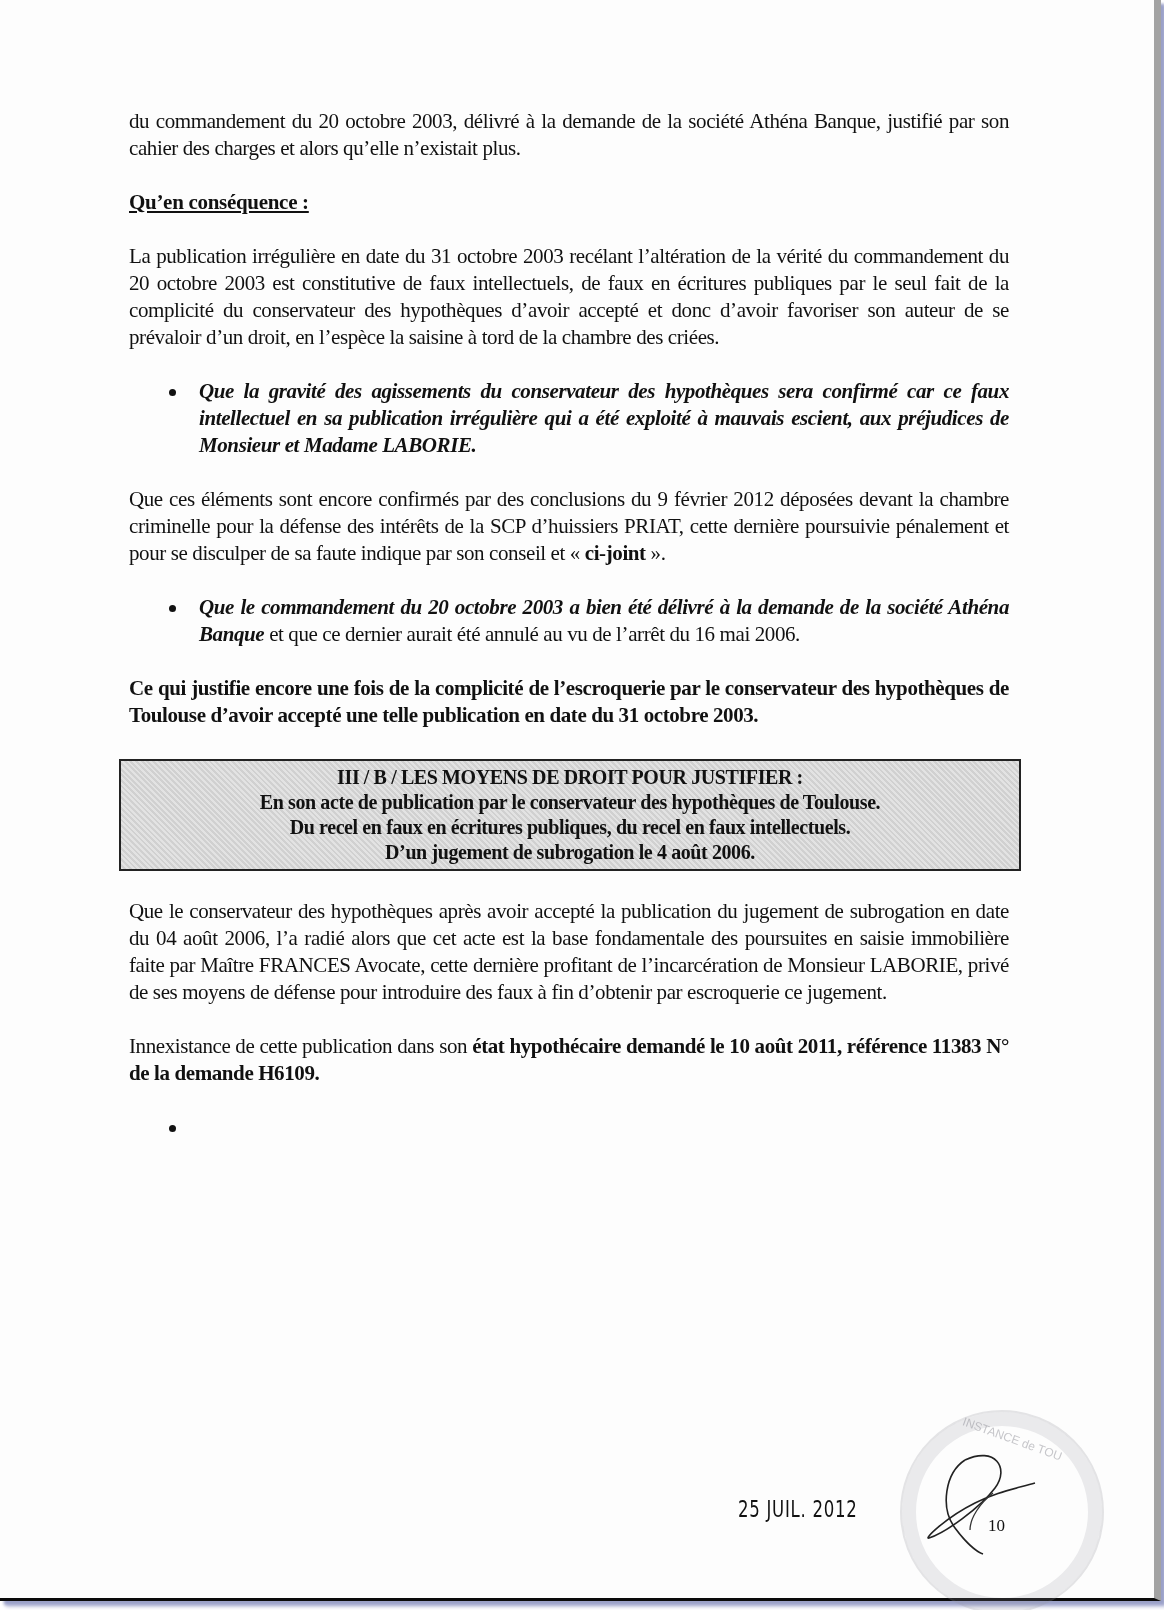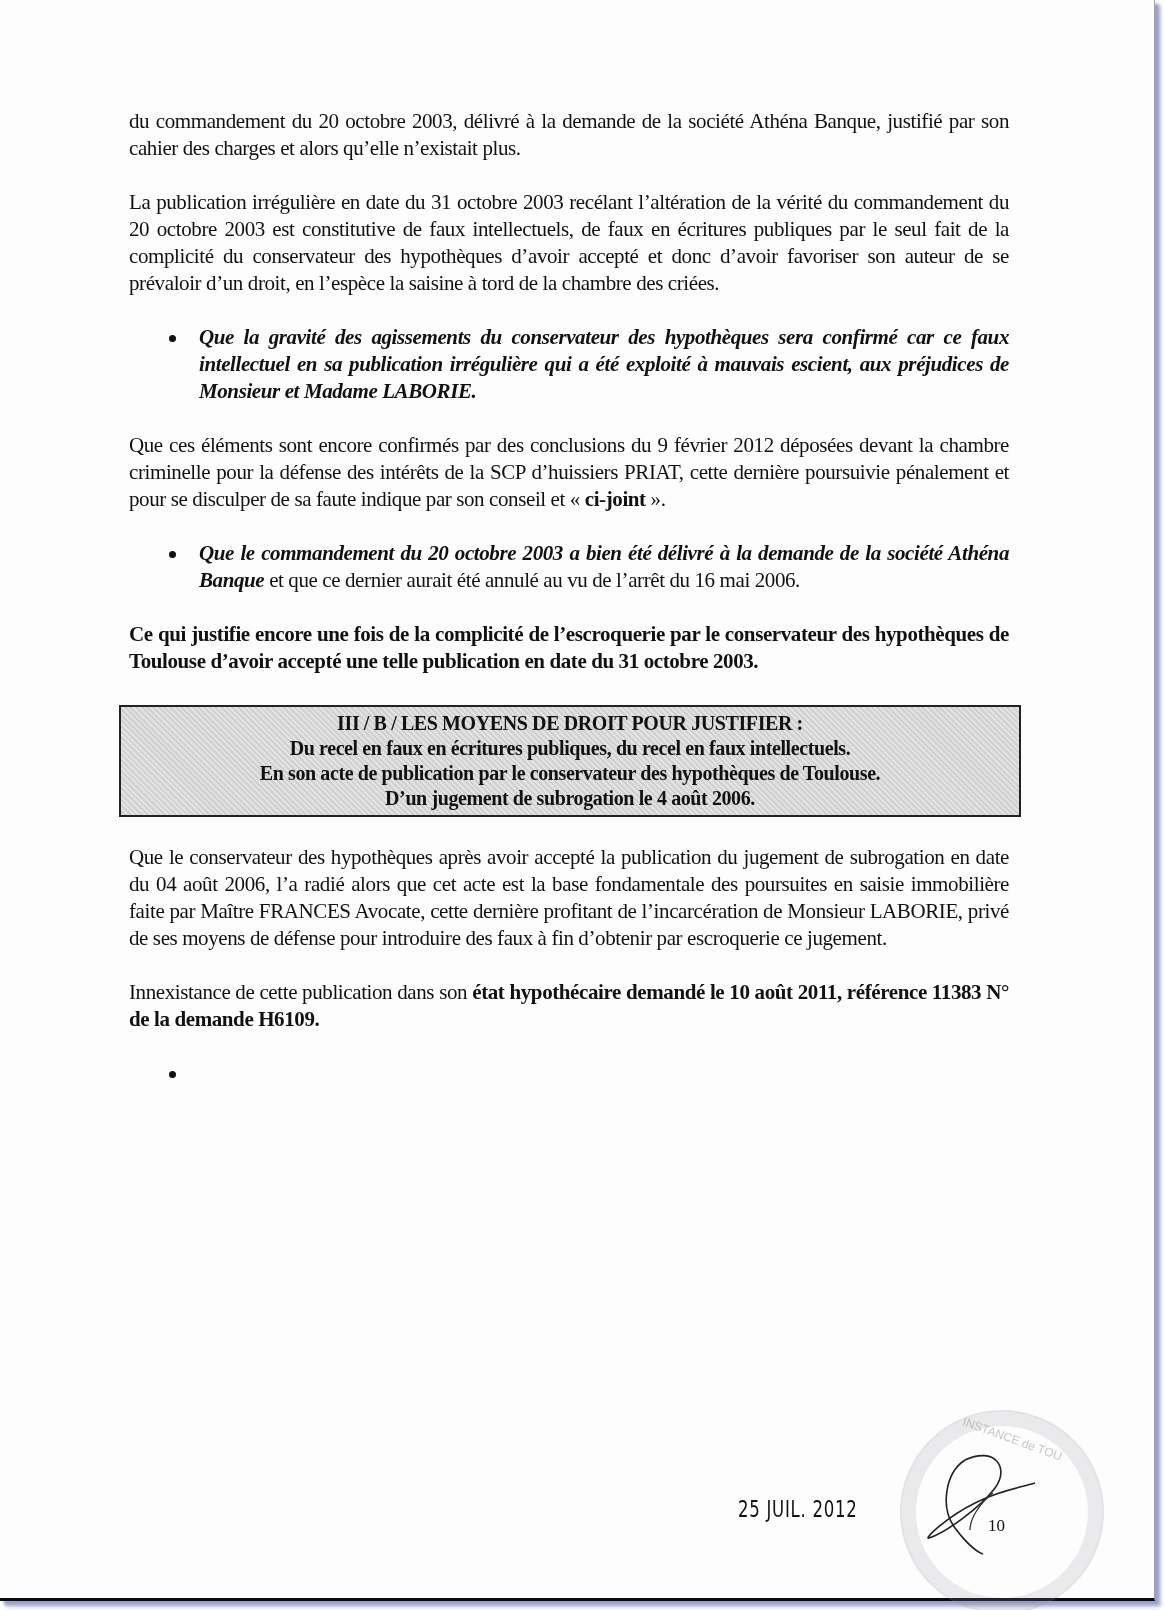--- a/index.html
+++ b/index.html
@@ -9,21 +9,21 @@
       position: relative;
       overflow: hidden;
       font-family: "Liberation Serif", "DejaVu Serif", serif;
       color: #111;
     }
     .page {
       position: absolute;
       left: 0; top: 0;
       width: 1154px; height: 1598px;
       background: #fdfdfd;
-      border-right: 1px solid #a3a3a3;
+      border-right: 7px solid #a3a3a3;
       border-bottom: 3px solid #0a0a0a;
       box-shadow: 4px 4px 3px #9aa0c8, 6px 6px 4px #c8cbe3;
     }
     .content {
       position: absolute;
       left: 129px; top: 108px;
       width: 880px;
       font-size: 21px;
       line-height: 27px;
     }
@@ -86,20 +86,21 @@
     }
   </style>
 </head>
 <body>
 
 <div class="page">
   <div class="content">
 
     <p class="para cond">du commandement du 20 octobre 2003, délivré à la demande de la société Athéna Banque, justifié par son cahier des charges et alors qu’elle n’existait plus.</p>
 
+    <p class="heading-u">Qu’en conséquence :</p>
 
     <p class="para cond">La publication irrégulière en date du 31 octobre 2003 recélant l’altération de la vérité du commandement du 20 octobre 2003 est constitutive de faux intellectuels, de faux en écritures publiques par le seul fait de la complicité du conservateur des hypothèques d’avoir accepté et donc d’avoir favoriser son auteur de se prévaloir d’un droit, en l’espèce la saisine à tord de la chambre des criées.</p>
 
     <ul class="bullet-list">
       <li>
         <span class="bullet-dot"></span>
         <span class="bi cond">Que la gravité des agissements du conservateur des hypothèques sera confirmé car ce faux intellectuel en sa publication irrégulière qui a été exploité à mauvais escient, aux préjudices de Monsieur et Madame LABORIE.</span>
       </li>
     </ul>
 
@@ -109,22 +110,22 @@
       <li>
         <span class="bullet-dot"></span>
         <span class="bi cond">Que le commandement du 20 octobre 2003 a bien été délivré à la demande de la société Athéna Banque</span><span class="cond"> et que ce dernier aurait été annulé au vu de l’arrêt du 16 mai 2006.</span>
       </li>
     </ul>
 
     <p class="para b cond">Ce qui justifie encore une fois de la complicité de l’escroquerie par le conservateur des hypothèques de Toulouse d’avoir accepté une telle publication en date du 31 octobre 2003.</p>
 
     <div class="boxed">
       <div>III / B / LES MOYENS DE DROIT POUR JUSTIFIER :</div>
+      <div>En son acte de publication par le conservateur des hypothèques de Toulouse.</div>
       <div>Du recel en faux en écritures publiques, du recel en faux intellectuels.</div>
-      <div>En son acte de publication par le conservateur des hypothèques de Toulouse.</div>
       <div>D’un jugement de subrogation le 4 août 2006.</div>
     </div>
 
     <p class="para cond">Que le conservateur des hypothèques après avoir accepté la publication du jugement de subrogation en date du 04 août 2006, l’a radié alors que cet acte est la base fondamentale des poursuites en saisie immobilière faite par Maître FRANCES Avocate, cette dernière profitant de l’incarcération de Monsieur LABORIE, privé de ses moyens de défense pour introduire des faux à fin d’obtenir par escroquerie ce jugement.</p>
 
     <p class="para cond"><span>Innexistance de cette publication dans son </span><span class="b">état hypothécaire demandé le 10 août 2011, référence 11383 N° de la demande H6109.</span></p>
 
     <ul class="bullet-list">
       <li>
         <span class="bullet-dot"></span>

